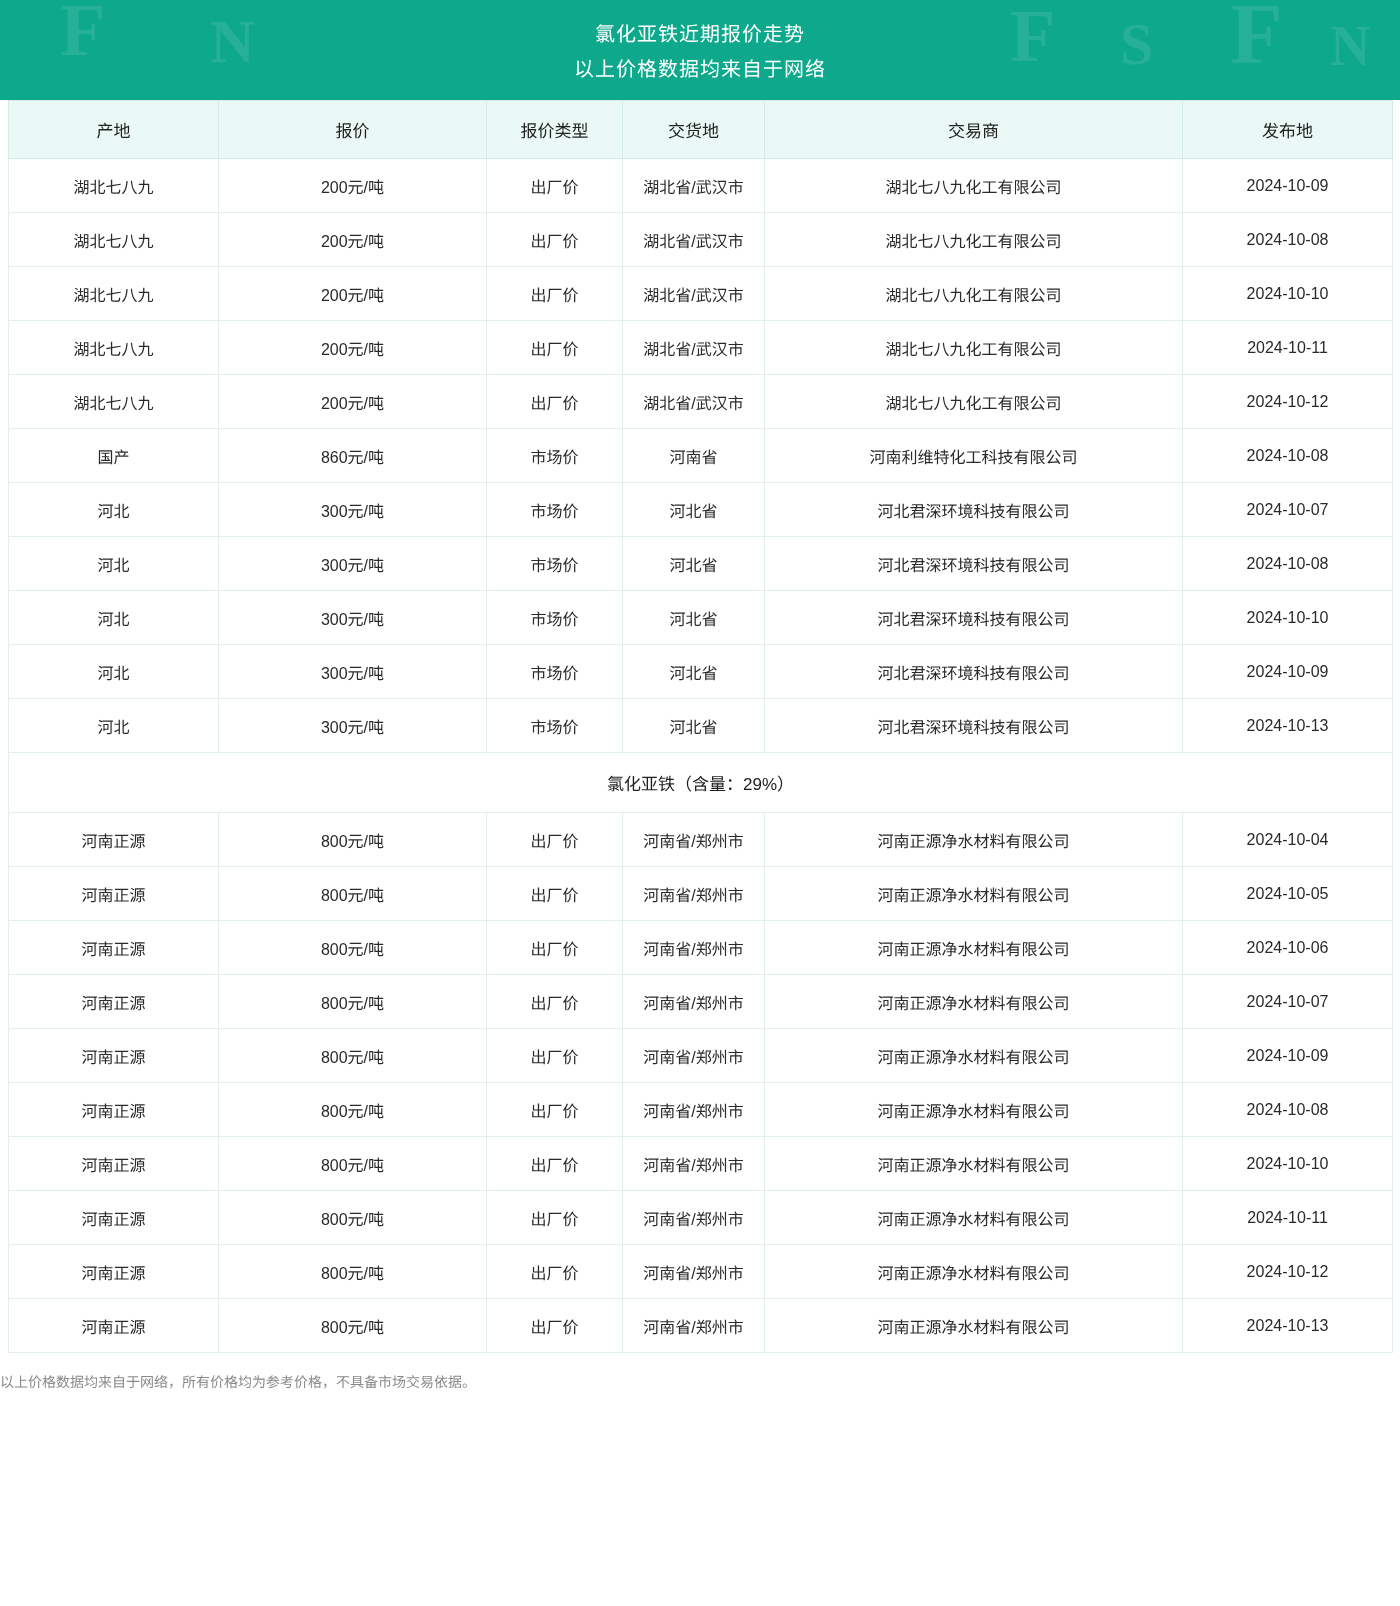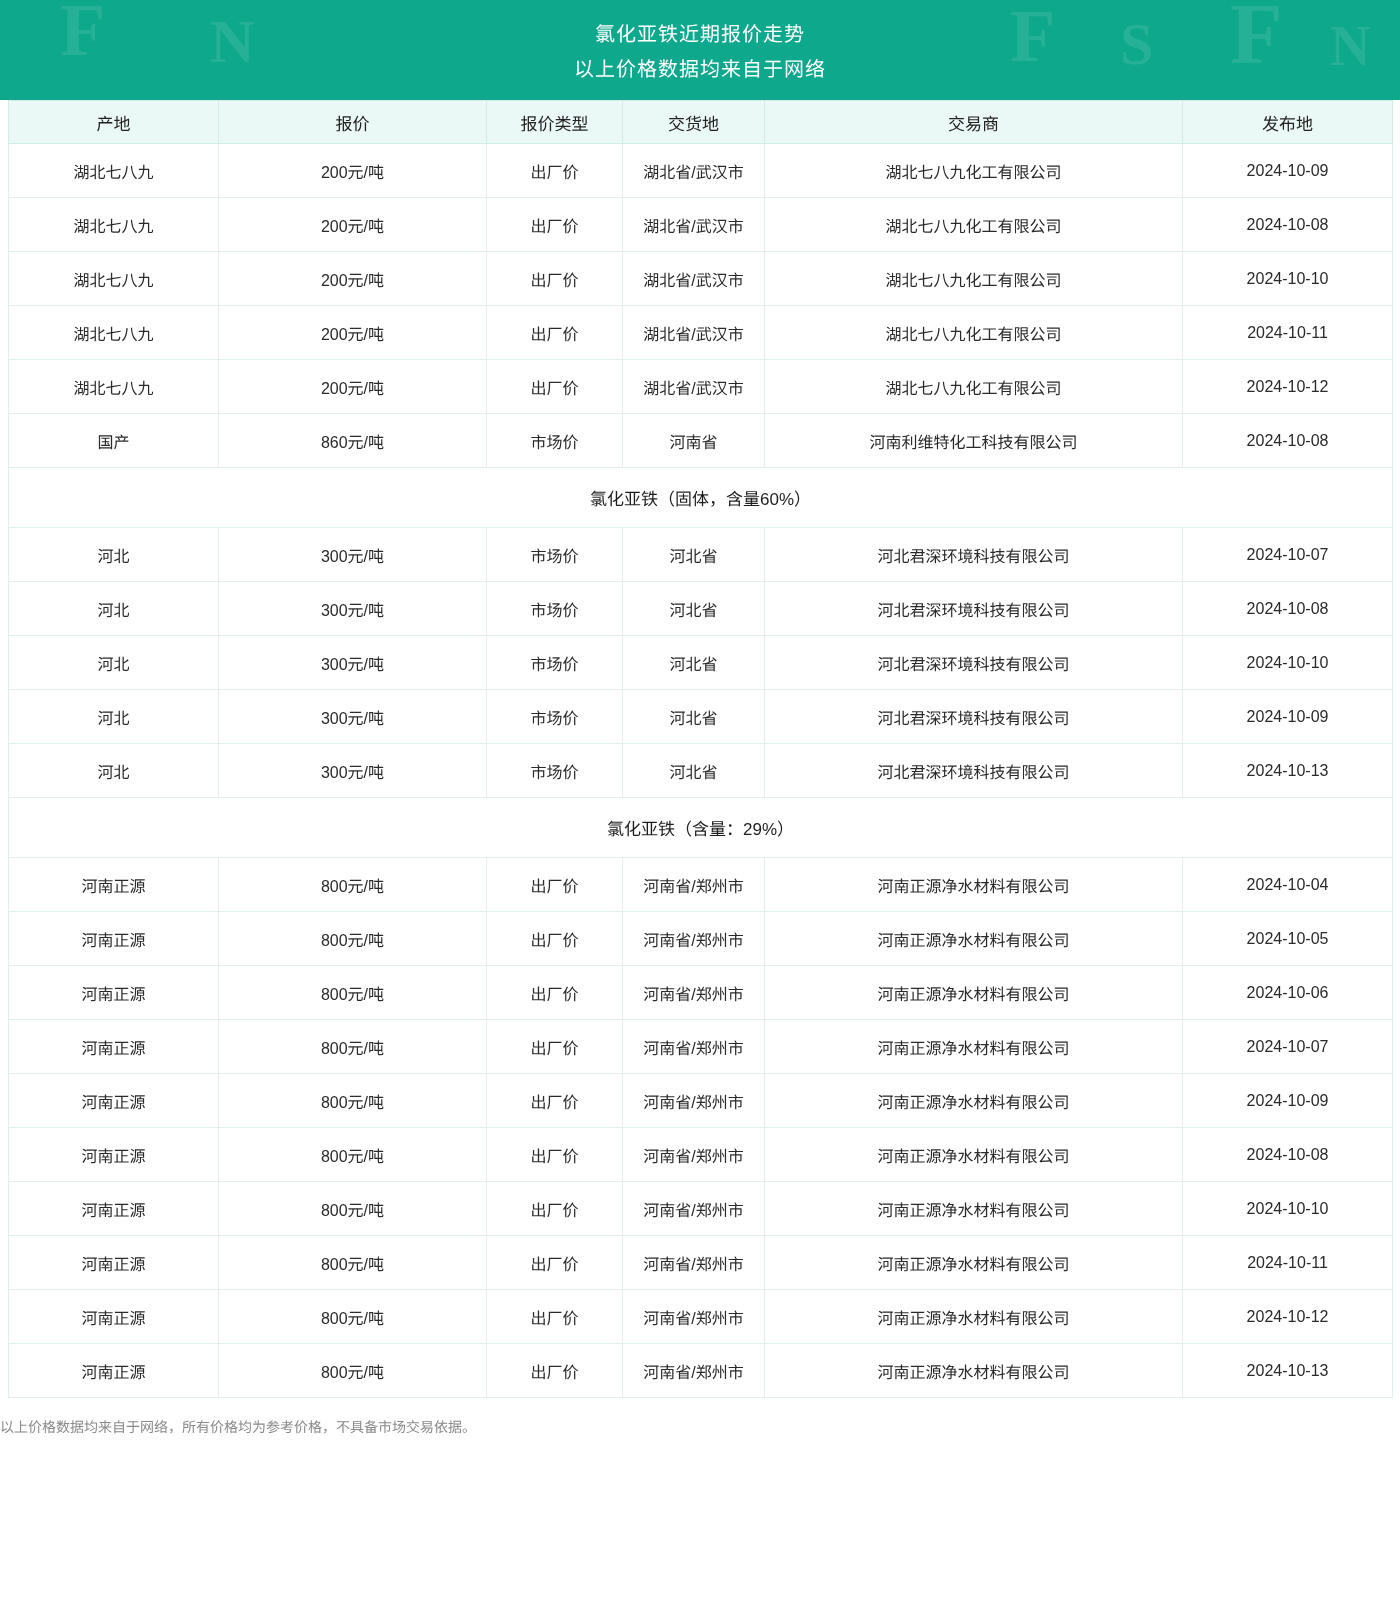--- a/index.html
+++ b/index.html
@@ -73,21 +73,21 @@
   col.c1 { width: 210px; }
   col.c2 { width: 268px; }
   col.c3 { width: 136px; }
   col.c4 { width: 142px; }
   col.c5 { width: 418px; }
   col.c6 { width: 210px; }
 
   thead th {
     background: #eaf9f5;
     border: 1px solid #d4ece6;
-    height: 43px;
+    height: 58px;
     font-size: 17px;
     font-weight: normal;
     color: #222;
     text-align: center;
   }
   tbody td {
     border: 1px solid #e2efeb;
     height: 54px;
     font-size: 16px;
     color: #2a2a2a;
@@ -222,23 +222,20 @@
             <td>2024-10-12</td>
           </tr>
           <tr>
             <td>国产</td>
             <td>860元/吨</td>
             <td>市场价</td>
             <td>河南省</td>
             <td>河南利维特化工科技有限公司</td>
             <td>2024-10-08</td>
           </tr>
-          <tr class="group-row">
-            <td colspan="6">氯化亚铁（固体，含量60%）</td>
-          </tr>
           <tr>
             <td>河北</td>
             <td>300元/吨</td>
             <td>市场价</td>
             <td>河北省</td>
             <td>河北君深环境科技有限公司</td>
             <td>2024-10-07</td>
           </tr>
           <tr>
             <td>河北</td>

